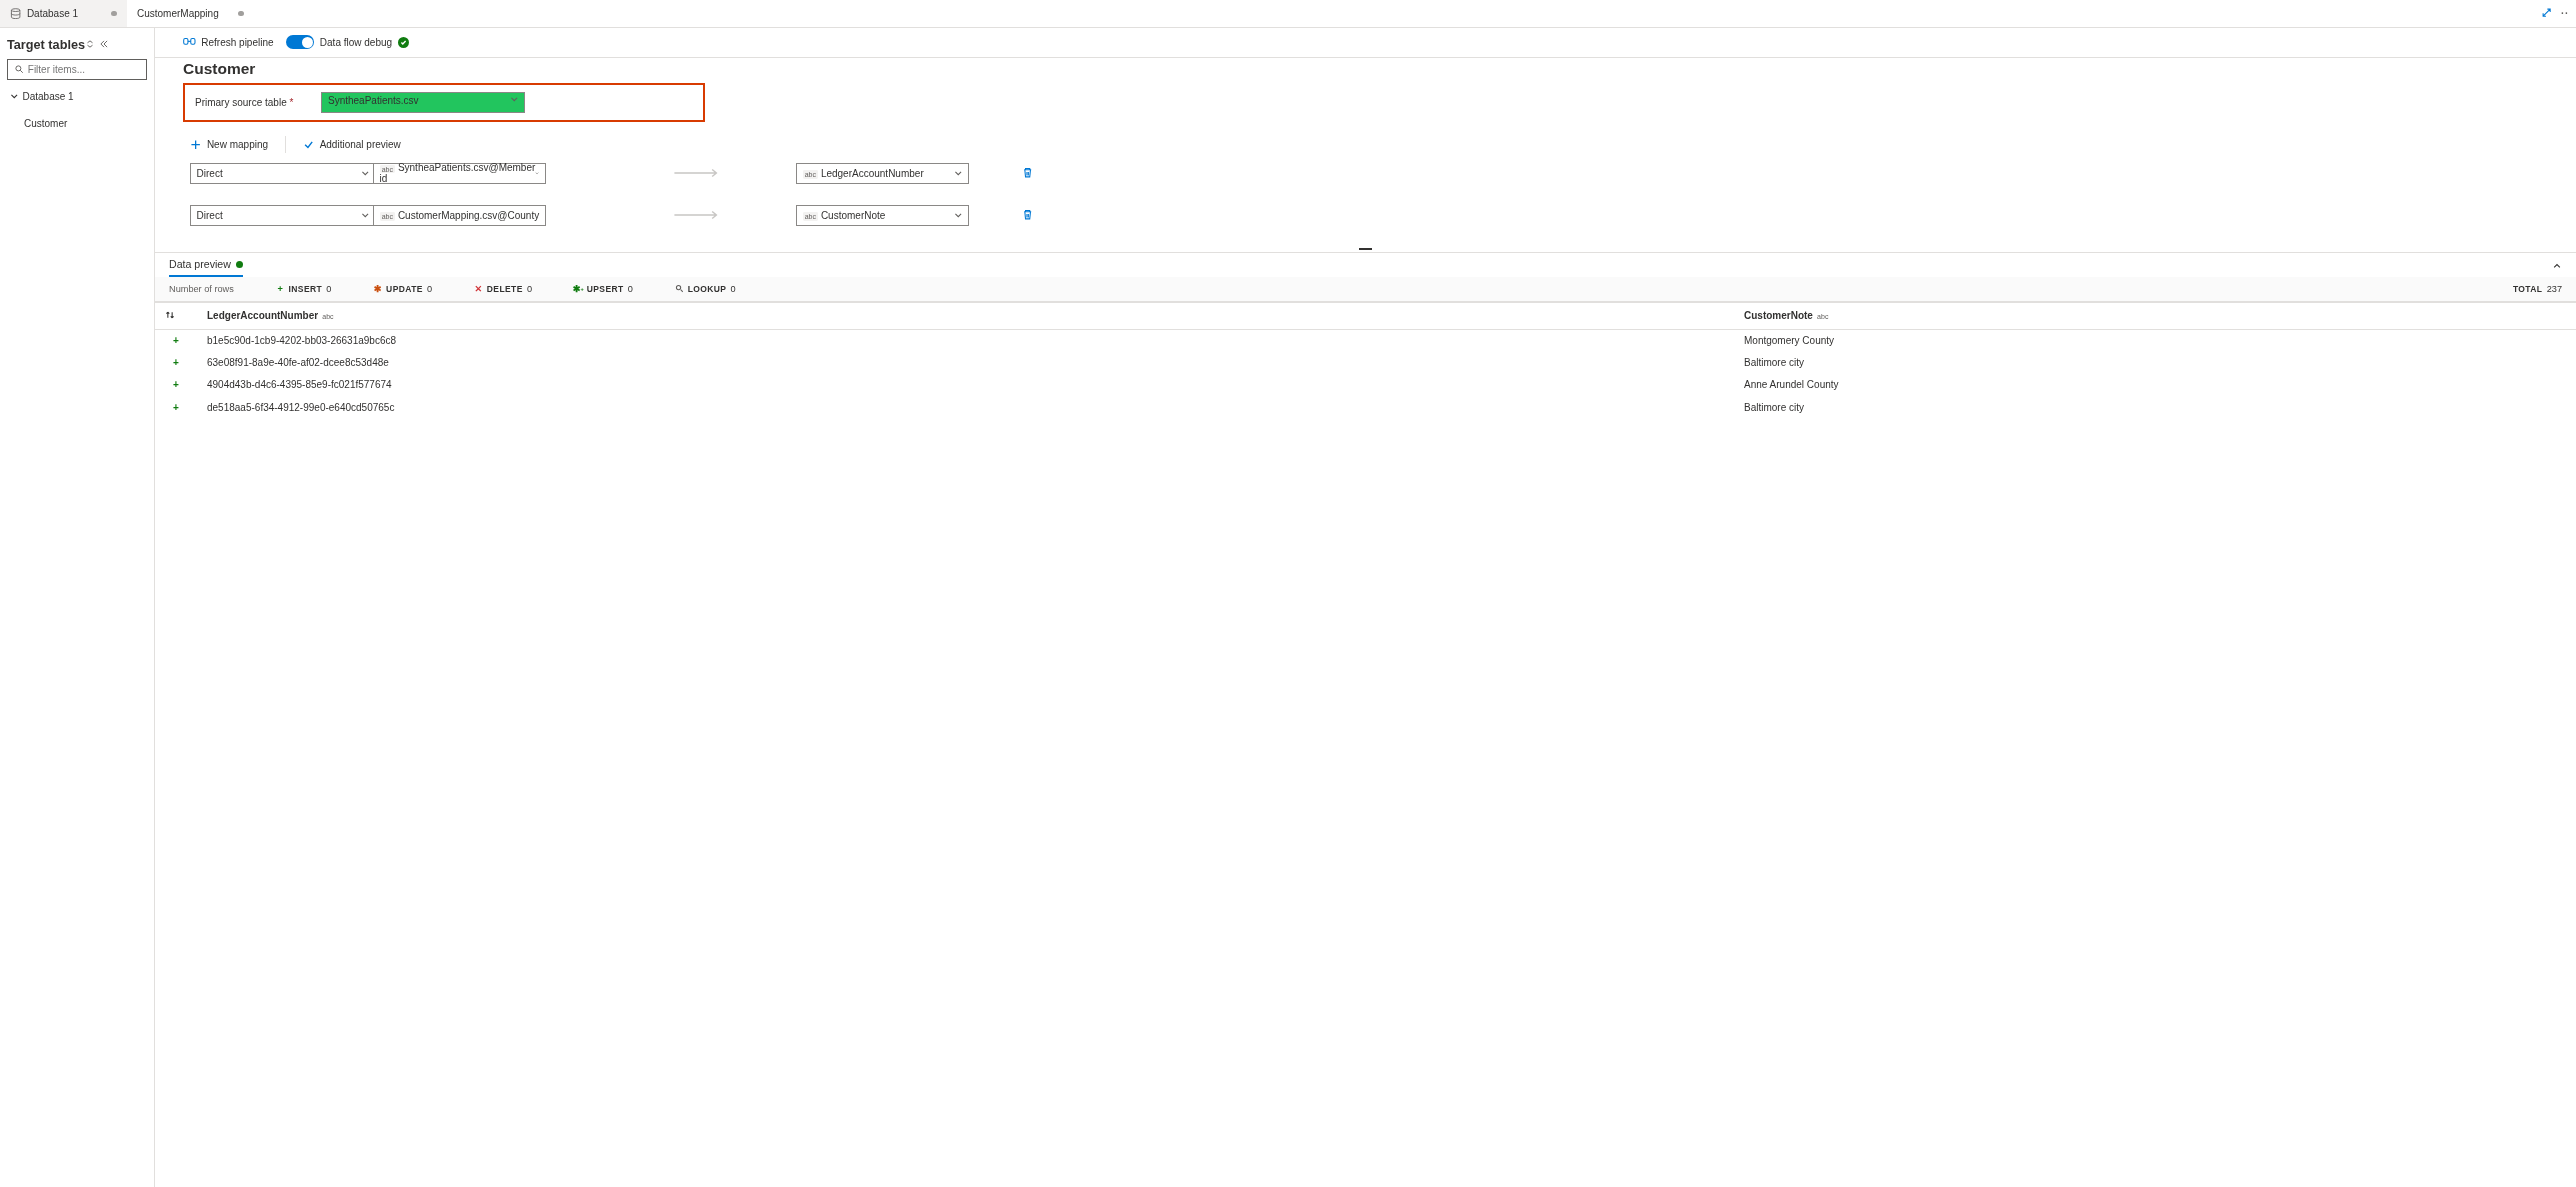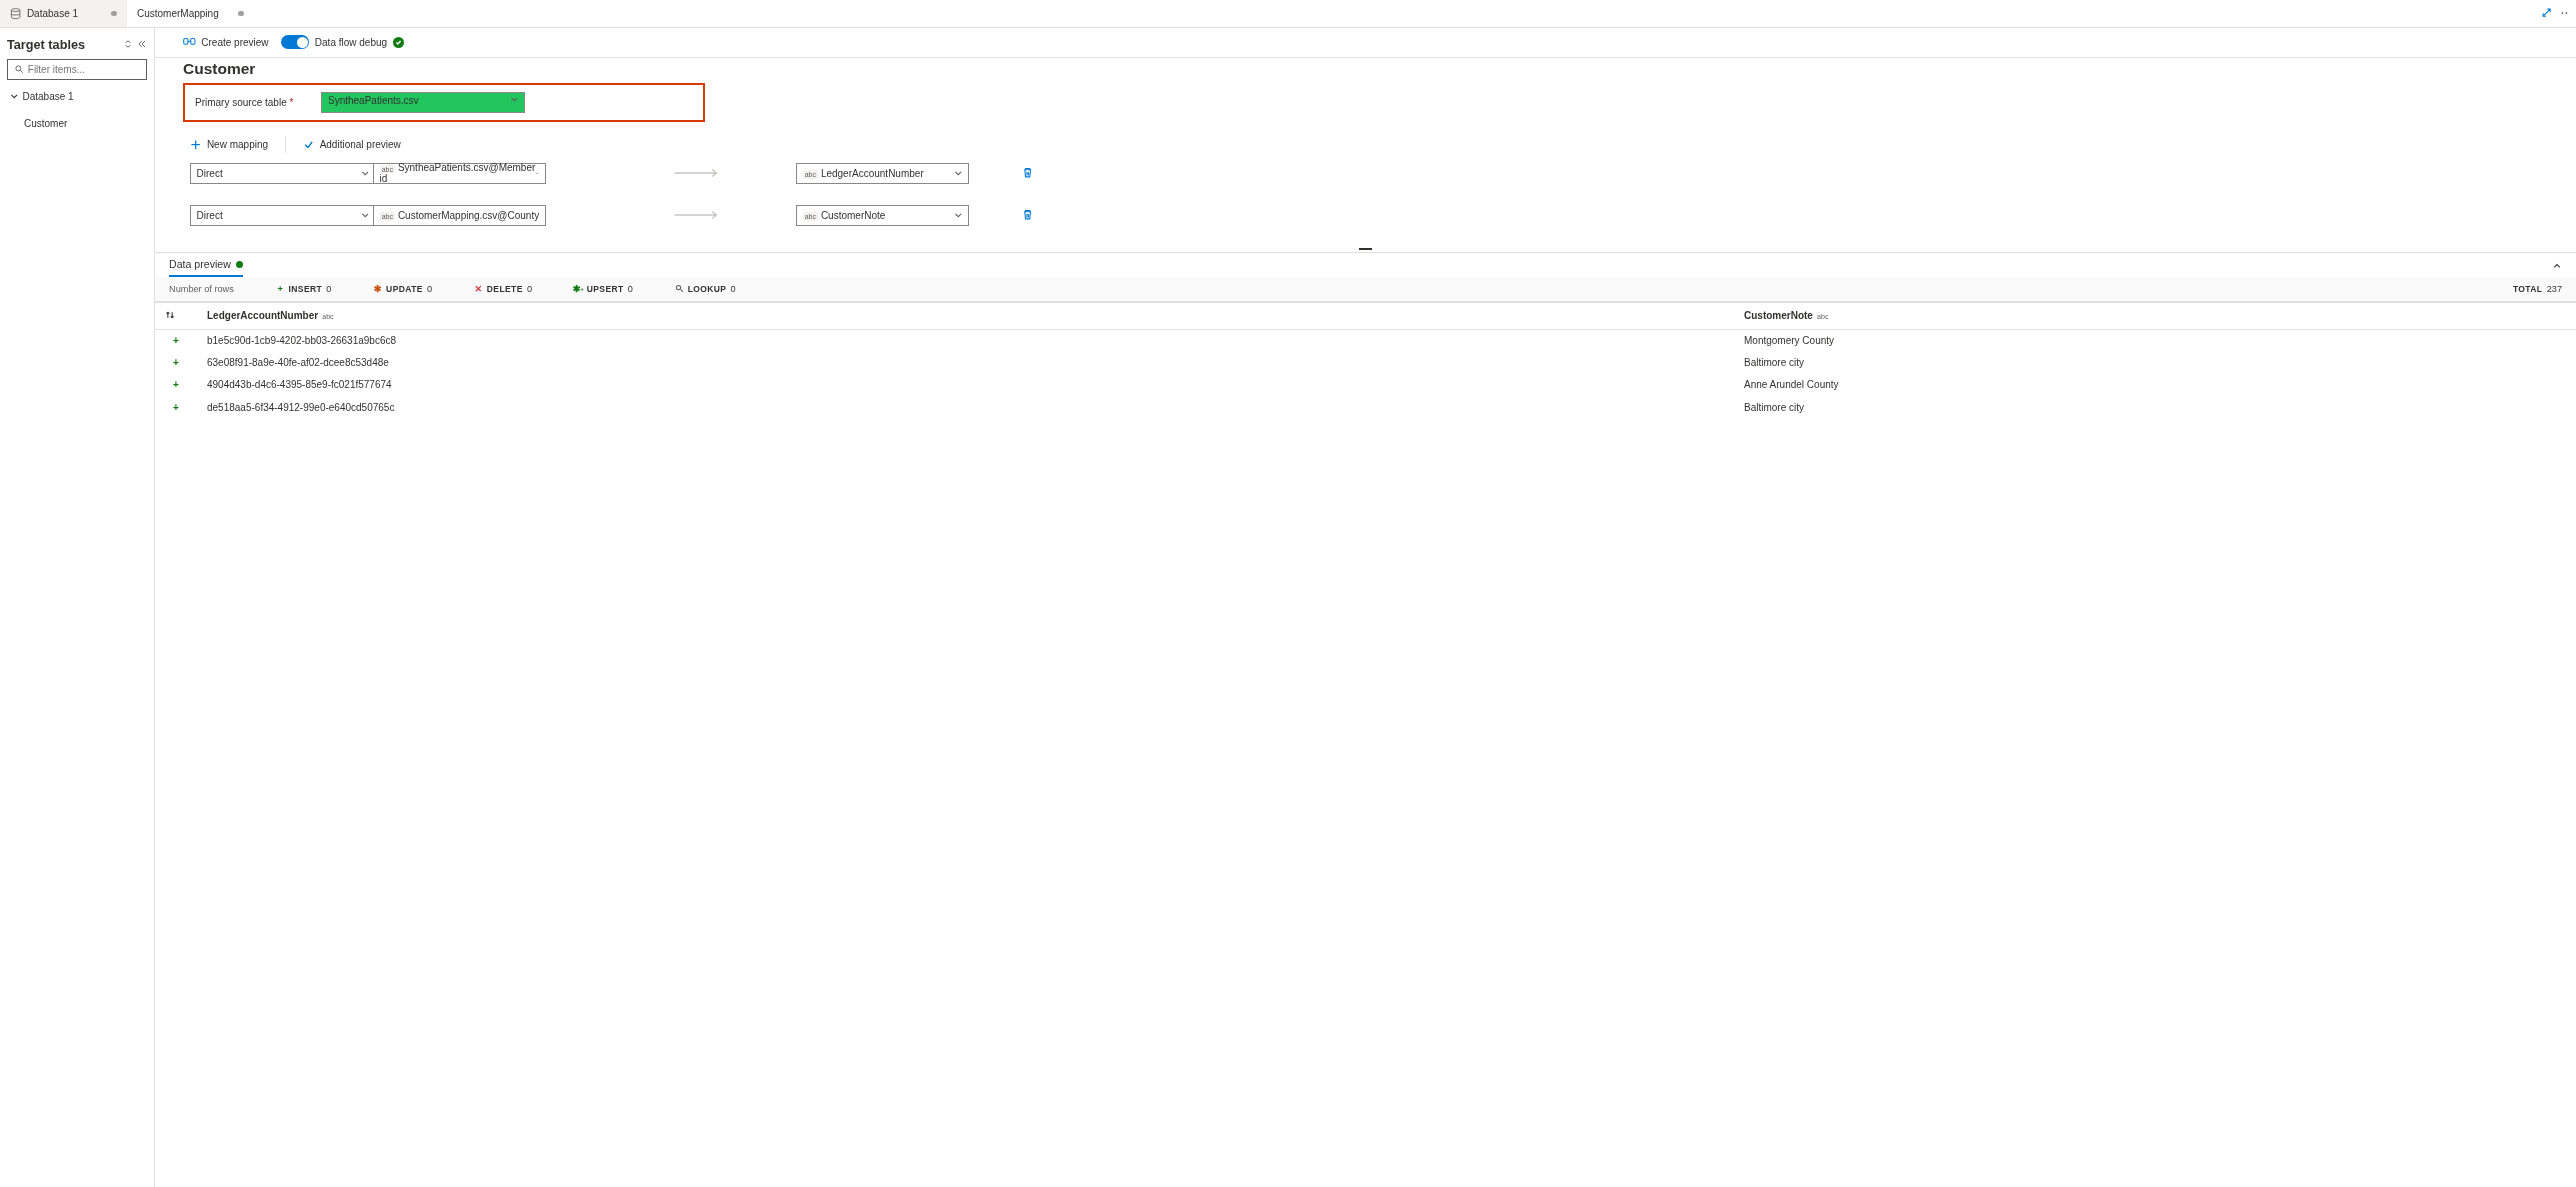--- a/index.html
+++ b/index.html
@@ -14,21 +14,21 @@
   .tab .tab-label { flex: 1; color: #323130; }
   .tab .dirty-dot { width: 5.6px; height: 5.6px; border-radius: 50%; background: #a19f9d; }
   .tabs-right { margin-left: auto; display:flex; align-items:center; gap:8.5px; padding-right:7px;}
   .tabs-right svg { width:11.3px; height:11.3px; color:#0078d4;}
   .dots { color:#605e5c; letter-spacing:0.7px; font-weight:bold;}
 
   .body { display: flex; flex: 1; min-height: 0; }
 
   
   .sidebar { width: 155px; border-right: 0.7px solid #e1dfdd; padding: 10px 7px; display:flex; flex-direction:column; gap:7px;}
-  .sidebar-header { display:flex; align-items:center; justify-content:space-between;}
+  .sidebar-header { display:flex; align-items:center; justify-content:flex-start;}
   .sidebar-title { font-size: 12.7px; font-weight: 600; }
   .sidebar-header-icons { display:flex; gap:4.2px; color:#605e5c;}
   .sidebar-header-icons svg { width:10px; height:10px;}
   .filter-box { display:flex; align-items:center; gap:4.2px; border:0.7px solid #605e5c; padding:2.8px 5.6px; height:21px; }
   .filter-box svg { width:10px; height:10px; color:#605e5c;}
   .filter-box input { border:none; outline:none; flex:1; font-size:10px; color:#605e5c; background:transparent;}
   .tree-item { display:flex; align-items:center; gap:4.2px; padding:4.2px 2.8px; cursor:pointer;}
   .tree-item svg { width:8.5px; height:8.5px; }
   .tree-child { padding:4.2px 2.8px 4.2px 17px; cursor:pointer;}
 
@@ -169,21 +169,21 @@
 
     <div class="main">
 
       <div class="toolbar">
         <div class="toolbar-btn create-pipeline">
           <span><svg viewBox="0 0 18 18" fill="none" stroke="#0078d4" stroke-width="1.5">
                 <rect x="1" y="5" width="6" height="8" rx="2"></rect>
                 <rect x="11" y="5" width="6" height="8" rx="2"></rect>
                 <path d="M7 9h4"></path>
               </svg></span>
-          <span>Create preview</span>
+          <span>Refresh pipeline</span>
         </div>
         <div class="toolbar-btn">
           <span class="toggle"></span>
           <span>Data flow debug</span>
           <span class="debug-check">
               <svg viewBox="0 0 10 10" fill="none" stroke="currentColor" stroke-width="2">
                 <path d="M2 5l2 2 4-4"></path>
               </svg>
             </span>
         </div>

